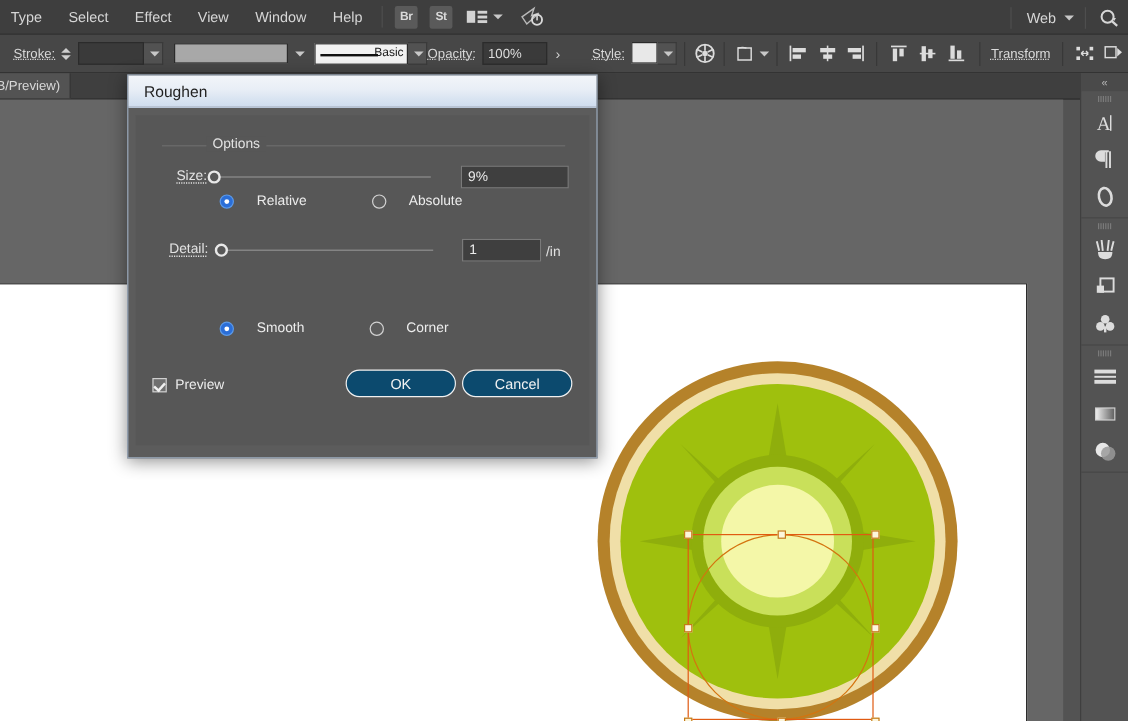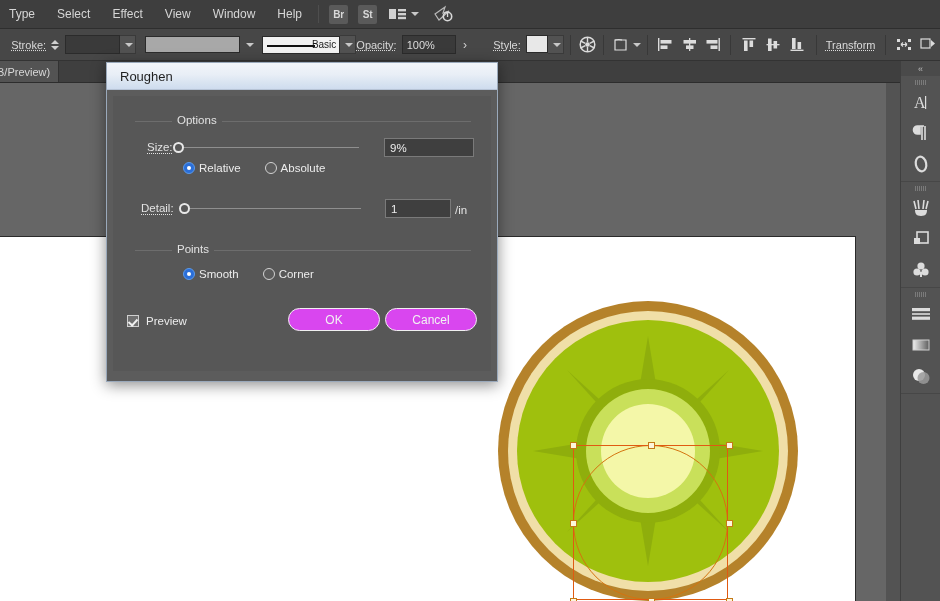--- a/index.html
+++ b/index.html
@@ -192,21 +192,21 @@
   }
   .slider-thumb {
     position: absolute; width: 11px; height: 11px;
     border: 2px solid #e8e8e8; border-radius: 50%; background: #575757;
   }
   .num-field {
     position: absolute; background: #3f3f3f; border: 1px solid #7a7a7a;
     height: 19px; color: #ececec; font-size: 11.5px;
     display: flex; align-items: center; padding-left: 5px;
   }
-  .radio-row { position: absolute; display: flex; align-items: flex-end; gap: 4px; }
+  .radio-row { position: absolute; display: flex; align-items: flex-end; gap: 19px; }
   .radio {
     width: 12px; height: 12px; border-radius: 50%;
     border: 1px solid #d2d2d2; background: #5c5c5c;
     display: flex; align-items: center; justify-content: center;
   }
   .radio.on { background: #2a6ed8; border-color: #5c9ae8; }
   .radio.on::after {
     content: ""; width: 4px; height: 4px; border-radius: 50%; background: #ffffff;
   }
   .radio-lbl { color: #ececec; font-size: 11.5px; }
@@ -216,21 +216,21 @@
     width: 12px; height: 12px; background: #6f6f6f; border: 1px solid #cfcfcf;
     position: relative;
   }
   .chk.on::after {
     content: ""; position: absolute; left: 2px; top: 1px;
     width: 4px; height: 7px; border: solid #f0f0f0;
     border-width: 0 2px 2px 0; transform: rotate(42deg);
   }
   .pill-btn {
     position: absolute; height: 23px; border: 1px solid #f0f0f0;
-    border-radius: 12px; background: #d946ef;
+    border-radius: 12px; background: #0c4a6e;
     color: #f2f2f2; font-size: 12px;
     display: flex; align-items: center; justify-content: center;
   }
 </style>
 </head>
 <body>
 
 <div id="app">
 
   <div id="menubar">
@@ -251,20 +251,35 @@
           <rect x="10" y="6" width="8" height="2.4" fill="#d2d2d2"></rect>
           <rect x="10" y="9.8" width="8" height="2.4" fill="#d2d2d2"></rect>
         </svg>
       </div>
       <div class="chev"></div>
       <div class="icon-btn" style="margin-left:14px;">
         <svg width="22" height="18" viewBox="0 0 22 18">
           <path d="M2 9 L12 2 L10 8 L16 6 L6 15 Z" fill="none" stroke="#b9b9b9" stroke-width="1.2"></path>
           <circle cx="14.5" cy="11.5" r="4.2" fill="none" stroke="#d8d8d8" stroke-width="1.6"></circle>
           <rect x="13.9" y="8" width="1.3" height="4" fill="#d8d8d8"></rect>
+        </svg>
+      </div>
+    </div>
+    <div id="menu-right">
+      <div class="mb-sep"></div>
+      <div style="display:flex;align-items:center;padding:0 4px;">
+        <span class="ws-label">Web</span>
+        <span class="chev"></span>
+      </div>
+      <div class="mb-sep"></div>
+      <div class="icon-btn" style="width:30px;">
+        <svg width="20" height="16" viewBox="0 0 20 16">
+          <circle cx="8" cy="7" r="5" fill="none" stroke="#d6d6d6" stroke-width="1.7"></circle>
+          <line x1="11.6" y1="10.6" x2="16" y2="14.5" stroke="#d6d6d6" stroke-width="1.9"></line>
+          <path d="M12 8 l3 0 l-1.5 2.4 Z" fill="#d6d6d6"></path>
         </svg>
       </div>
     </div>
   </div>
 
   <div id="controlbar">
     <div style="width:12px;"></div>
     <span class="cb-label ul">Stroke:</span>
     <div class="spin">
         <i class="up"></i>
@@ -551,23 +566,20 @@
         <span class="radio"></span>
         <span class="radio-lbl">Absolute</span>
       </div>
 
       <span class="fld-label dotted" style="position:absolute; left:28px; top:106px;">Detail:</span>
       <div class="slider-track" style="left:70px; top:112px; width:178px;"></div>
       <div class="slider-thumb" style="left:66px; top:107px;"></div>
       <div class="num-field" style="left:272px; top:103px; width:66px;">1</div>
       <span class="fld-label" style="position:absolute; left:342px; top:108px;">/in</span>
 
-      <div class="group-box" style="left:22px; top:154px; width:336px; height:62px;">
-        <span class="group-legend">Points</span>
-      </div>
       <div class="radio-row" style="left:70px; top:172px;">
         <span class="radio on"></span>
         <span class="radio-lbl">Smooth</span>
         <span class="rgap"></span>
         <span class="radio"></span>
         <span class="radio-lbl">Corner</span>
       </div>
 
       <div id="preview-row">
         <span class="chk on"></span>

